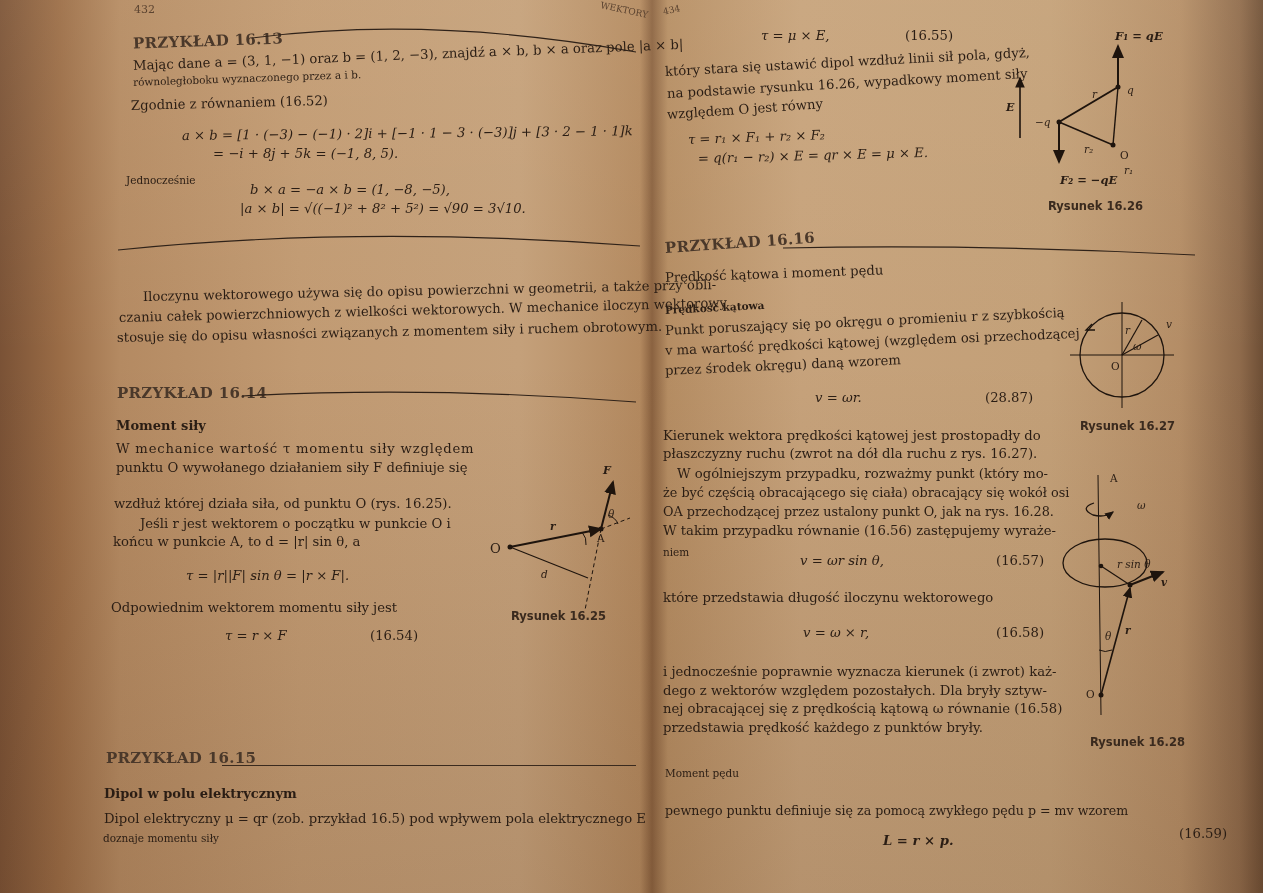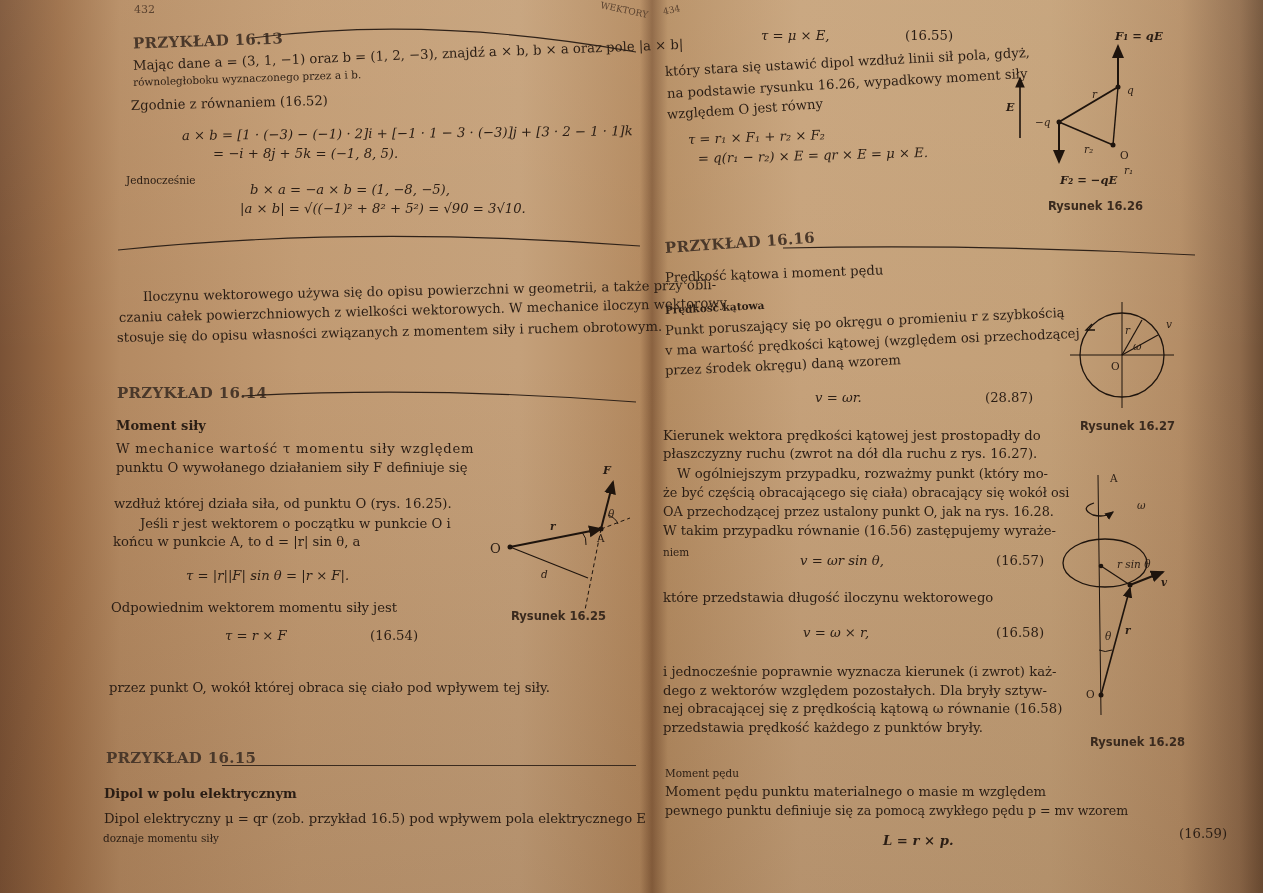--- a/index.html
+++ b/index.html
@@ -84,21 +84,20 @@
   <div class="t math small" style="left:608px;top:506px;">θ</div>
   <div class="t math small" style="left:550px;top:518px;font-weight:bold;">r</div>
   <div class="t small" style="left:597px;top:530px;">A</div>
   <div class="t" style="left:490px;top:541px;">O</div>
   <div class="t math small" style="left:541px;top:566px;">d</div>
   <div class="t cap" style="left:511px;top:608px;">Rysunek 16.25</div>
 
   <div class="t" style="left:111px;top:600px;">Odpowiednim wektorem momentu siły jest</div>
   <div class="t math" style="left:225px;top:628px;">τ = r × F</div>
   <div class="t eqno" style="left:370px;top:628px;">(16.54)</div>
-  <div class="t" style="left:109px;top:680px;">przez punkt O, wokół której obraca się ciało pod wpływem tej siły.</div>
 
   <div class="t hdr" style="left:106px;top:750px;">PRZYKŁAD 16.15</div>
   <div class="rule" style="left:222px;top:765px;width:414px;"></div>
   <div class="t sub" style="left:104px;top:786px;">Dipol w polu elektrycznym</div>
   <div class="t" style="left:104px;top:811px;">Dipol elektryczny μ = qr (zob. przykład 16.5) pod wpływem pola elektrycznego E</div>
   <div class="t small" style="left:103px;top:830px;">doznaje momentu siły</div>
 </div>
 
 <div class="page right">
   <div class="t pageno" style="left:8px;top:2px;transform:rotate(-12deg);font-size:9px;">434</div>
@@ -201,17 +200,16 @@
   <div class="t small" style="left:455px;top:470px;">A</div>
   <div class="t math small" style="left:482px;top:497px;">ω</div>
   <div class="t math small" style="left:462px;top:556px;">r sin θ</div>
   <div class="t math small" style="left:506px;top:574px;font-weight:bold;">v</div>
   <div class="t math small" style="left:470px;top:622px;font-weight:bold;">r</div>
   <div class="t math small" style="left:450px;top:628px;">θ</div>
   <div class="t small" style="left:431px;top:686px;">O</div>
   <div class="t cap" style="left:435px;top:734px;">Rysunek 16.28</div>
 
   <div class="t small" style="left:10px;top:765px;">Moment pędu</div>
-  <div class="t" style="left:10px;top:784px;">Moment pędu punktu materialnego o masie m względem</div>
   <div class="t" style="left:10px;top:803px;font-size:12.6px;">pewnego punktu definiuje się za pomocą zwykłego pędu p = mv wzorem</div>
   <div class="t math" style="left:228px;top:833px;font-weight:bold;">L = r × p.</div>
   <div class="t eqno" style="left:524px;top:826px;">(16.59)</div>
 </div>
 
 </body></html>

